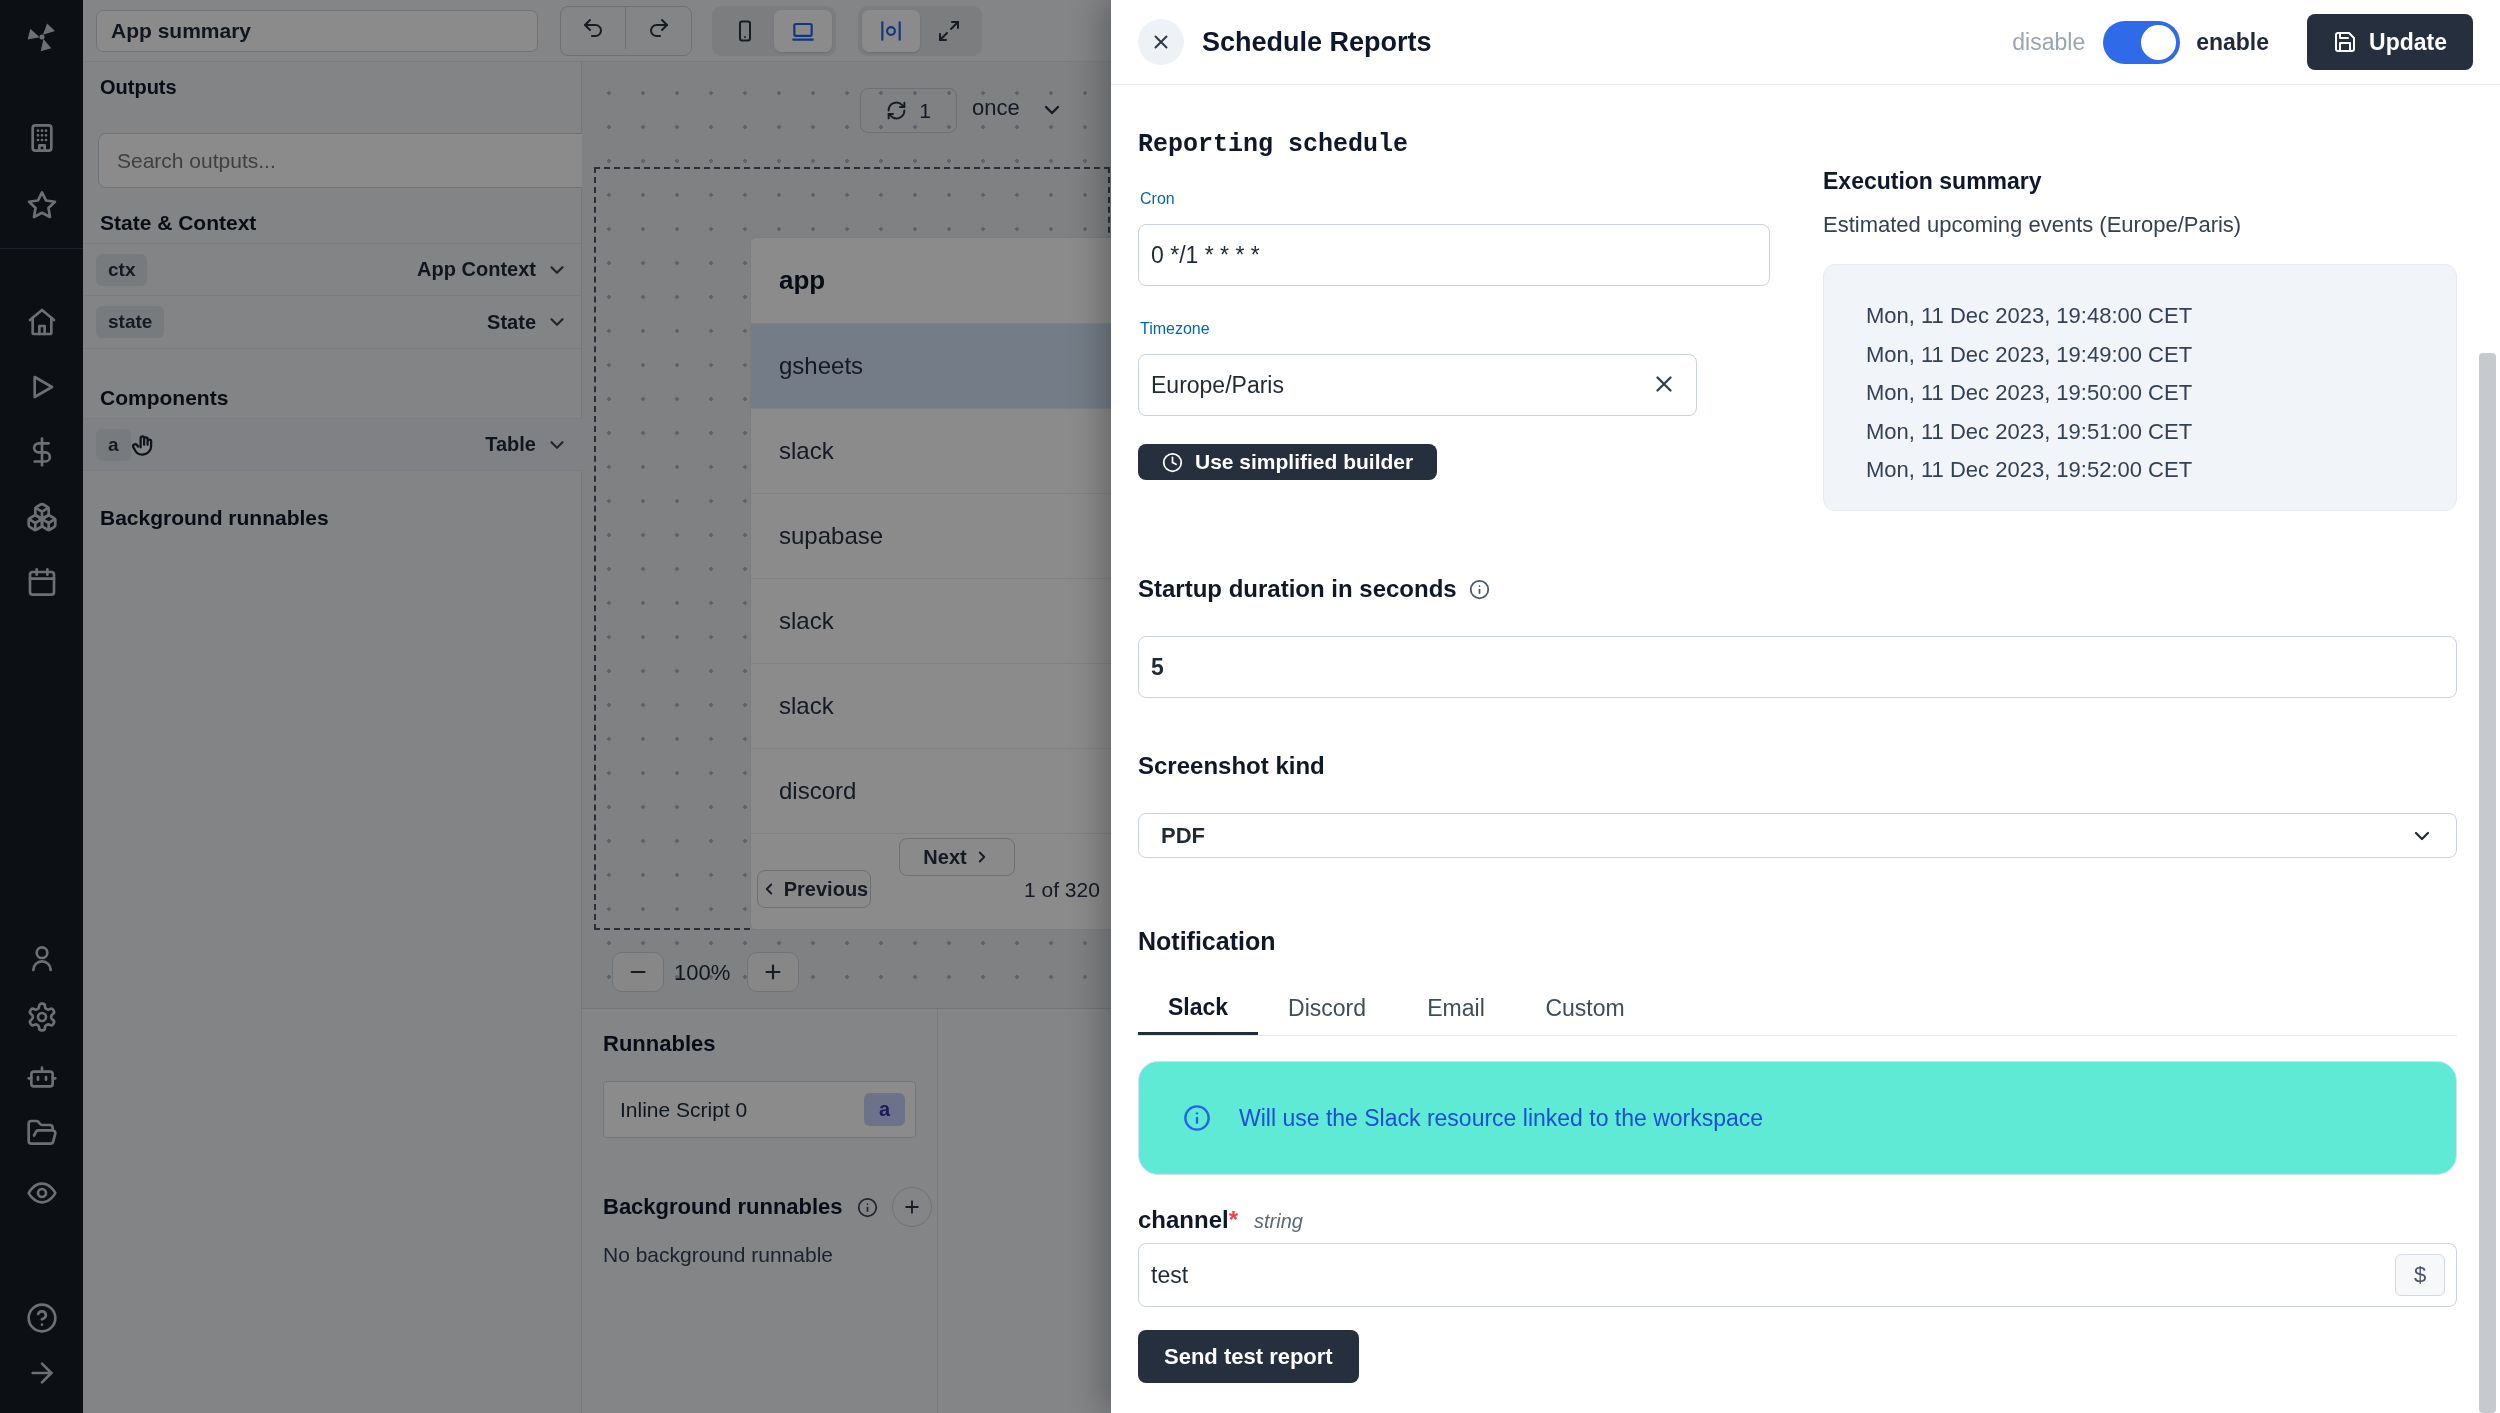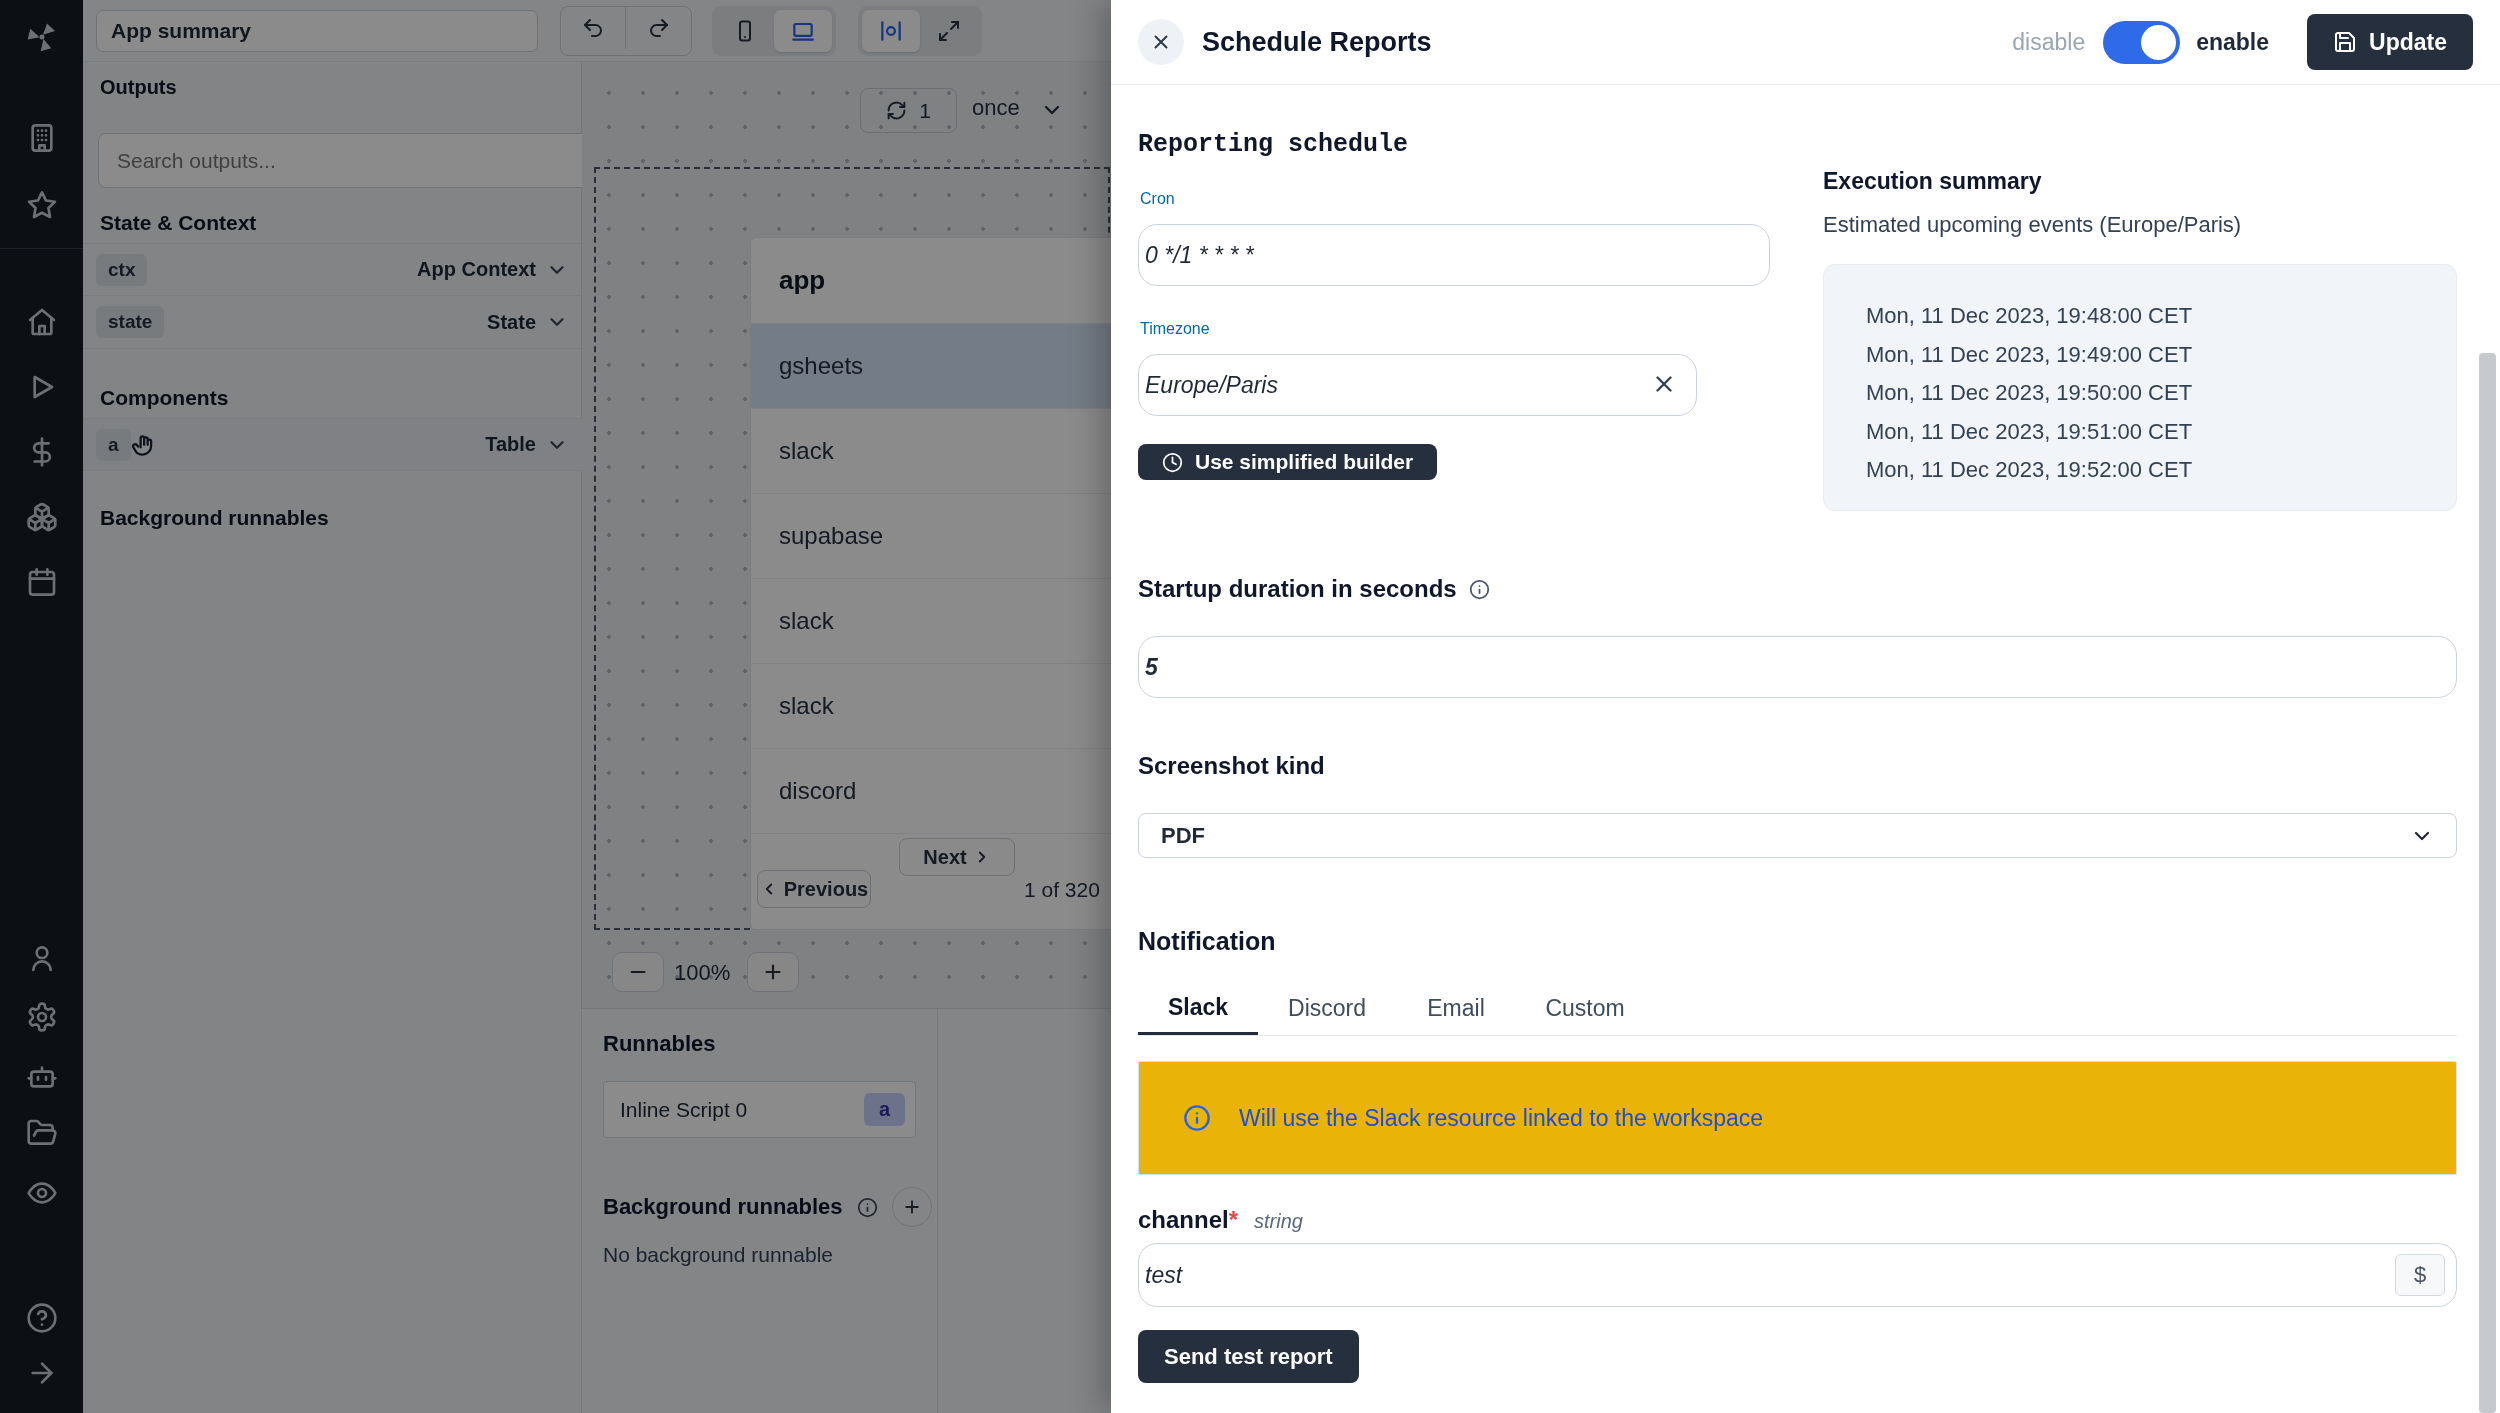--- a/index.html
+++ b/index.html
@@ -43,21 +43,21 @@
   #inline-script-badge{margin-left:auto;background:#c7d2fe;color:#3730a3;font-weight:bold;font-size:20px;border-radius:6px;padding:5px 15px;}
   
   #backdrop{left:0;top:0;width:1111px;height:1413px;background:rgba(0,0,0,0.455);z-index:5;}
   
   #drawer{left:1111px;top:0;width:1389px;height:1413px;background:#ffffff;z-index:10;box-shadow:-10px 0 30px rgba(0,0,0,.25);}
   #drawer-header{position:absolute;left:0;top:0;width:1389px;height:85px;border-bottom:1px solid #e7eaee;display:flex;align-items:center;padding:0 27px;background:#fff;}
   #close-btn{width:46px;height:46px;border-radius:50%;background:#eef2f6;display:flex;align-items:center;justify-content:center;color:#2f3948;}
   #drawer-title{margin-left:18px;font-size:27px;font-weight:bold;color:#0f172a;}
   .dark-btn{background:#262f3d;color:#ffffff;border-radius:8px;display:flex;align-items:center;justify-content:center;gap:12px;font-weight:bold;}
   .field-label{font-size:16px;color:#0369a1;}
-  .d-input{position:absolute;height:62px;border:1px solid #cbd2da;border-radius:19px;background:#fff;font-size:23px;color:#1f2937;padding:0 6px;width:100%;font-style:italic;}
+  .d-input{position:absolute;height:62px;border:1px solid #cbd2da;border-radius:8px;background:#fff;font-size:23px;color:#1f2937;padding:0 12px;width:100%;}
   .h2{font-size:25px;font-weight:bold;color:#0f172a;}
   .tab{position:absolute;top:0;width:120px;height:53px;display:flex;align-items:center;justify-content:center;font-size:23px;color:#3f4c5c;}
   .tab.active{color:#0f172a;font-weight:bold;border-bottom:3px solid #222b3a;}
   #toggle{position:relative;width:77px;height:43px;border-radius:22px;background:#2f6ae8;}
   #toggle .knob{position:absolute;right:4px;top:4px;width:35px;height:35px;border-radius:50%;background:#ffffff;}
   #scroll-thumb{left:2479px;top:353px;width:17px;height:1060px;background:#c6c9ce;border-radius:4px;z-index:12;}
 </style>
 </head>
 <body>
 
@@ -423,21 +423,21 @@
         </span>
     </div>
 
     <div class="abs h2" style="left:27px;top:927px;">Notification</div>
     <div class="abs" style="left:27px;top:982px;width:1319px;height:54px;border-bottom:1px solid #e5e8ec;">
       <div class="tab active" style="left:0;">Slack</div>
       <div class="tab" style="left:129px;">Discord</div>
       <div class="tab" style="left:258px;">Email</div>
       <div class="tab" style="left:387px;">Custom</div>
     </div>
-    <div class="abs" style="left:27px;top:1061px;width:1319px;height:114px;background:#eab308;border:1px solid #cfe0f8;border-radius:2px;display:flex;align-items:center;padding-left:44px;">
+    <div class="abs" style="left:27px;top:1061px;width:1319px;height:114px;background:#5eead4;border:1px solid #cfe0f8;border-radius:20px;display:flex;align-items:center;padding-left:44px;">
       <span style="color:#2563eb;">
           <svg width="28" height="28" viewBox="0 0 24 24" fill="none" stroke="currentColor" stroke-width="2" stroke-linecap="round">
             <circle cx="12" cy="12" r="10"></circle>
             <path d="M12 16v-4"></path>
             <path d="M12 8h.01"></path>
           </svg>
         </span>
       <span style="margin-left:28px;font-size:23px;font-weight:500;color:#1d4ed8;">Will use the Slack resource linked to the workspace</span>
     </div>
 

